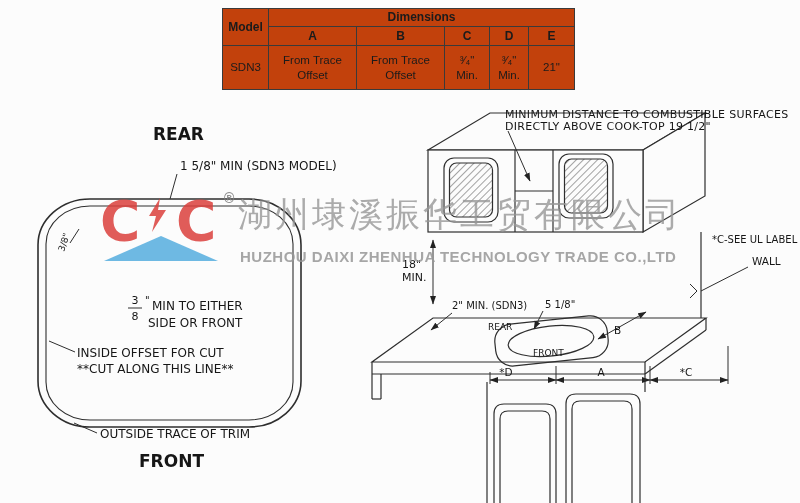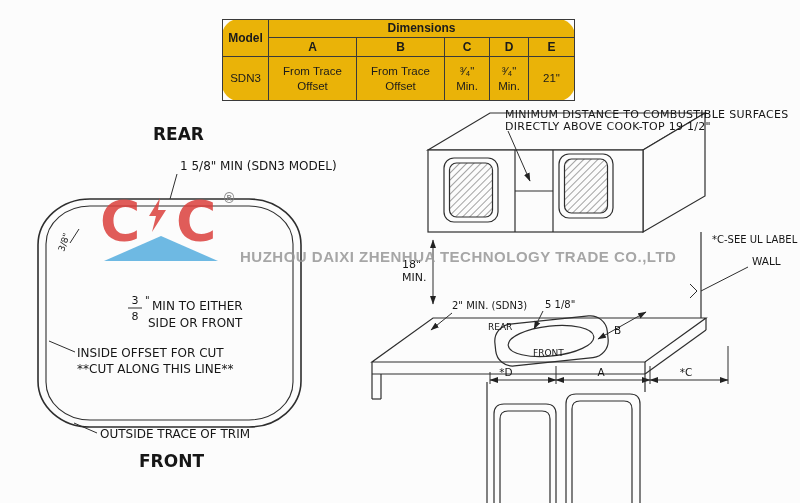--- a/index.html
+++ b/index.html
@@ -6,22 +6,22 @@
   html,body { width:800px; height:503px; }
   body {
     position:relative; overflow:hidden; background:#fcfcfc;
     font-family:"Liberation Sans", sans-serif; color:#1b1b1b;
   }
   svg.art { position:absolute; left:0; top:0; }
   svg text { font-family:"DejaVu Sans", sans-serif; }
 
   
   table.dims {
-    position:absolute; left:222px; top:19px; border-collapse:collapse;
-    background:#eab308; font-size:11.5px; table-layout:fixed;border-radius:17px;
+    position:absolute; left:222px; top:8px; border-collapse:collapse;
+    background:#c2410c; font-size:11.5px; table-layout:fixed;
   }
   .dims th, .dims td {
     border:1px solid #3a3a3a; text-align:center; vertical-align:middle;
     padding:1px 2px; line-height:1.25;
   }
   .dims .hdr { font-weight:bold; font-size:12px; height:18px; }
   .dims .colh { font-weight:bold; font-size:12px; height:19px; }
   .dims td { height:44px; }
   .w-model{width:46px} .w-a{width:88px} .w-b{width:88px}
   .w-c{width:45px} .w-d{width:39px} .w-e{width:46px}
@@ -187,14 +187,15 @@
 <div class="watermark">
   <div class="wm-logo">
     <span class="wm-c c1">C</span>
     <svg class="wm-bolt" width="20" height="34" viewBox="0 0 20 34">
       <polygon points="12,0 1,18 8,18 4,34 18,12 10,12" fill="rgba(219,64,60,0.85)"></polygon>
     </svg>
     <span class="wm-c c2">C</span>
     <div class="wm-tri"></div>
     <span class="wm-reg">®</span>
   </div>
+  <div class="wm-cn">湖州埭溪振华工贸有限公司</div>
   <div class="wm-en">HUZHOU DAIXI ZHENHUA TECHNOLOGY TRADE CO.,LTD</div>
 </div>
 
 </body></html>

